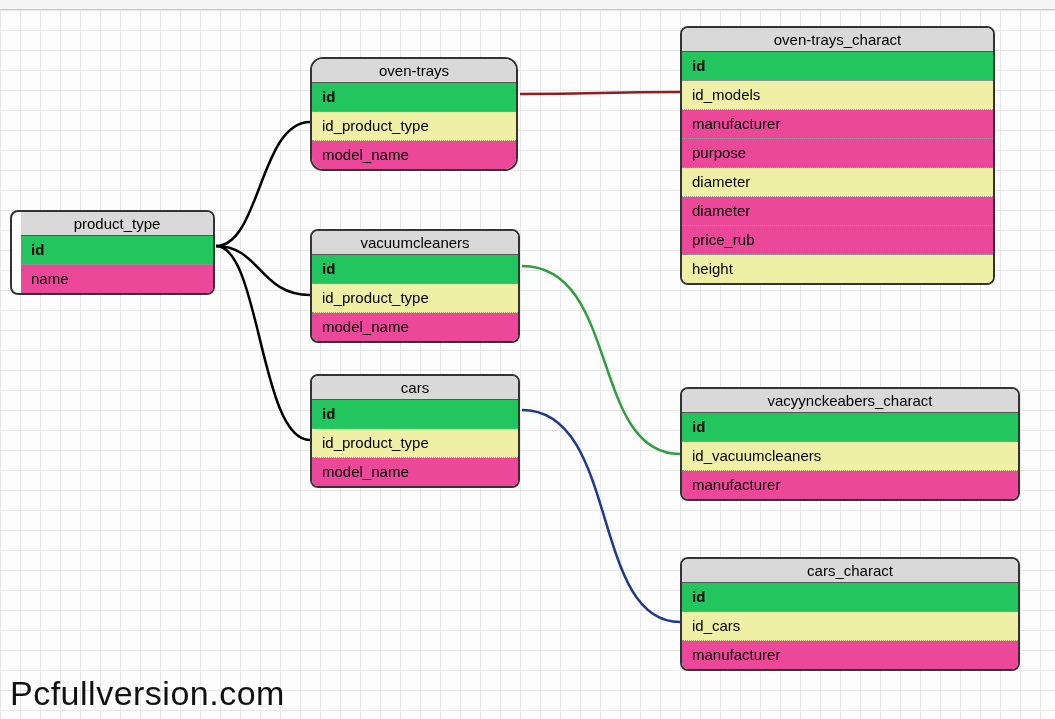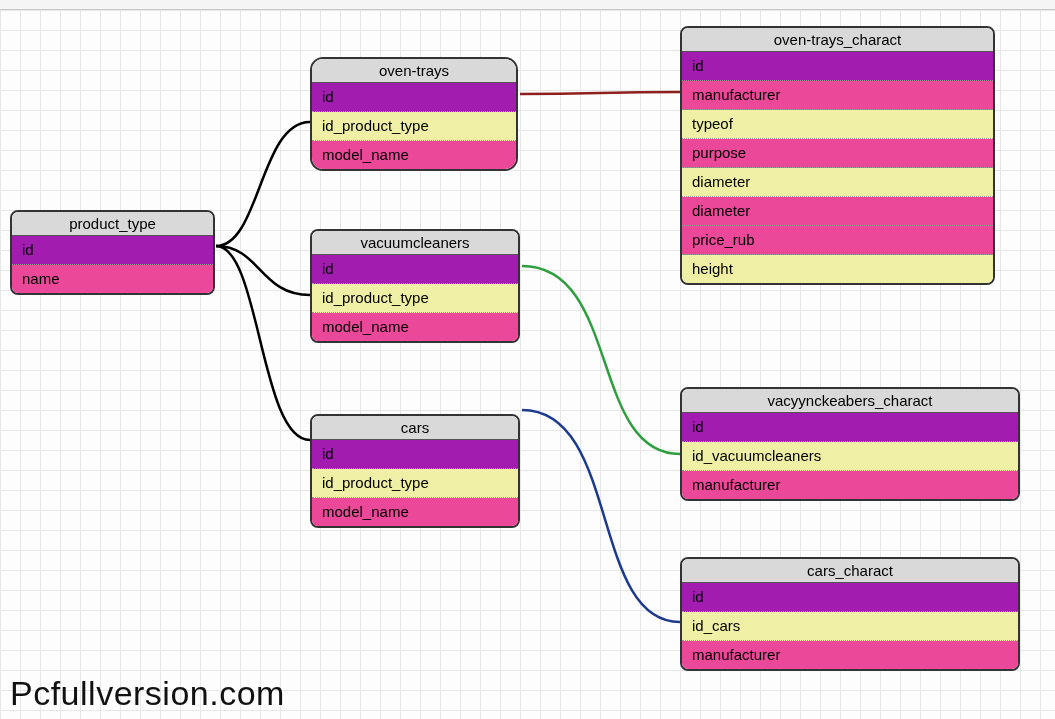--- a/index.html
+++ b/index.html
@@ -48,37 +48,37 @@
   }
   .table .row {
     padding: 4px 10px 4px 10px;
     border-bottom: 1px dotted #999;
     font-size: 15px;
     line-height: 20px;
   }
   .table .row:last-child {
     border-bottom: none;
   }
-  .row.pk { background: #a21caf; font-weight: normal; }
+  .row.pk { background: #22c55e; font-weight: bold; }
   .row.even { background: #ec4899; }
   .row.odd  { background: #efefa5; }
   .watermark {
     position: absolute;
     left: 10px; bottom: 6px;
     font-family: Impact, "Arial Black", Haettenschweiler, sans-serif;
     font-size: 34px;
     letter-spacing: 0.5px;
     color: #111;
   }
 
   
-  #t-product      { left: 10px;  top: 200px; width: 205px; }
+  #t-product      { left: 10px;  top: 200px; width: 205px; padding-left: 9px; }
   #t-oven         { left: 310px; top: 47px;  width: 208px; border-radius: 13px; }
   #t-vacuum       { left: 310px; top: 219px; width: 210px; }
-  #t-cars         { left: 310px; top: 364px; width: 210px; margin-top: 40px; }
+  #t-cars         { left: 310px; top: 364px; width: 210px; }
   #t-ovenchar     { left: 680px; top: 16px;  width: 315px; }
   #t-vacchar      { left: 680px; top: 377px; width: 340px; }
   #t-carschar     { left: 680px; top: 547px; width: 340px; }
 </style>
 </head>
 <body>
 
 <div class="top-strip"></div>
 
 <div class="canvas">
@@ -121,22 +121,22 @@
   <div class="table" id="t-cars">
     <div class="title">cars</div>
     <div class="row pk">id</div>
     <div class="row odd">id_product_type</div>
     <div class="row even">model_name</div>
   </div>
 
   <div class="table" id="t-ovenchar">
     <div class="title">oven-trays_charact</div>
     <div class="row pk">id</div>
+    <div class="row odd">id_models</div>
     <div class="row even">manufacturer</div>
-    <div class="row odd">typeof</div>
     <div class="row even">purpose</div>
     <div class="row odd">diameter</div>
     <div class="row even">diameter</div>
     <div class="row even">price_rub</div>
     <div class="row odd">height</div>
   </div>
 
   <div class="table" id="t-vacchar">
     <div class="title">vacyynckeabers_charact</div>
     <div class="row pk">id</div>

